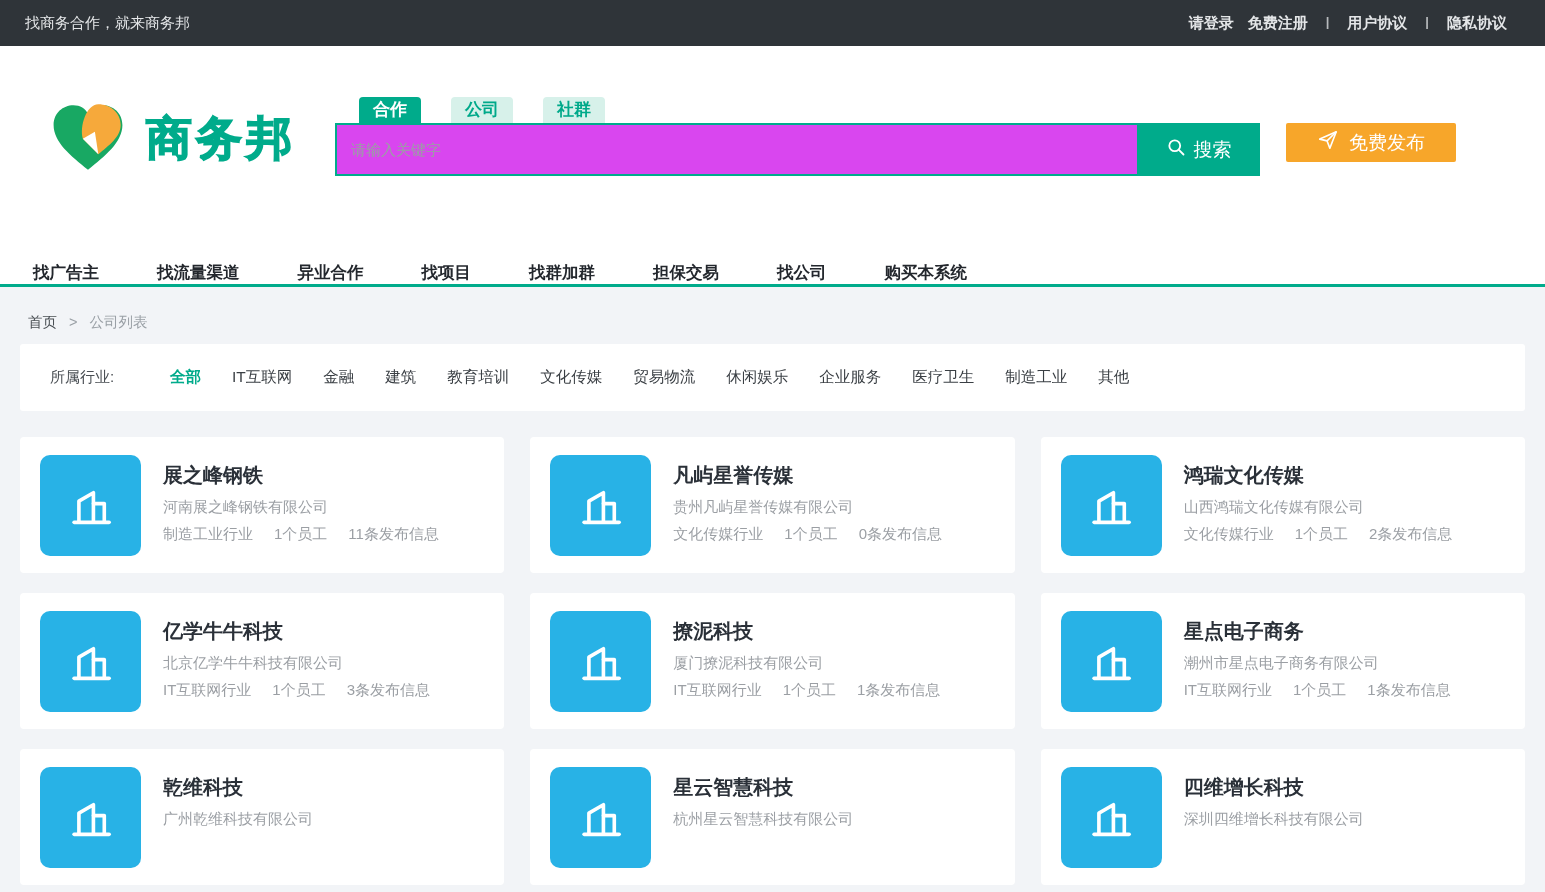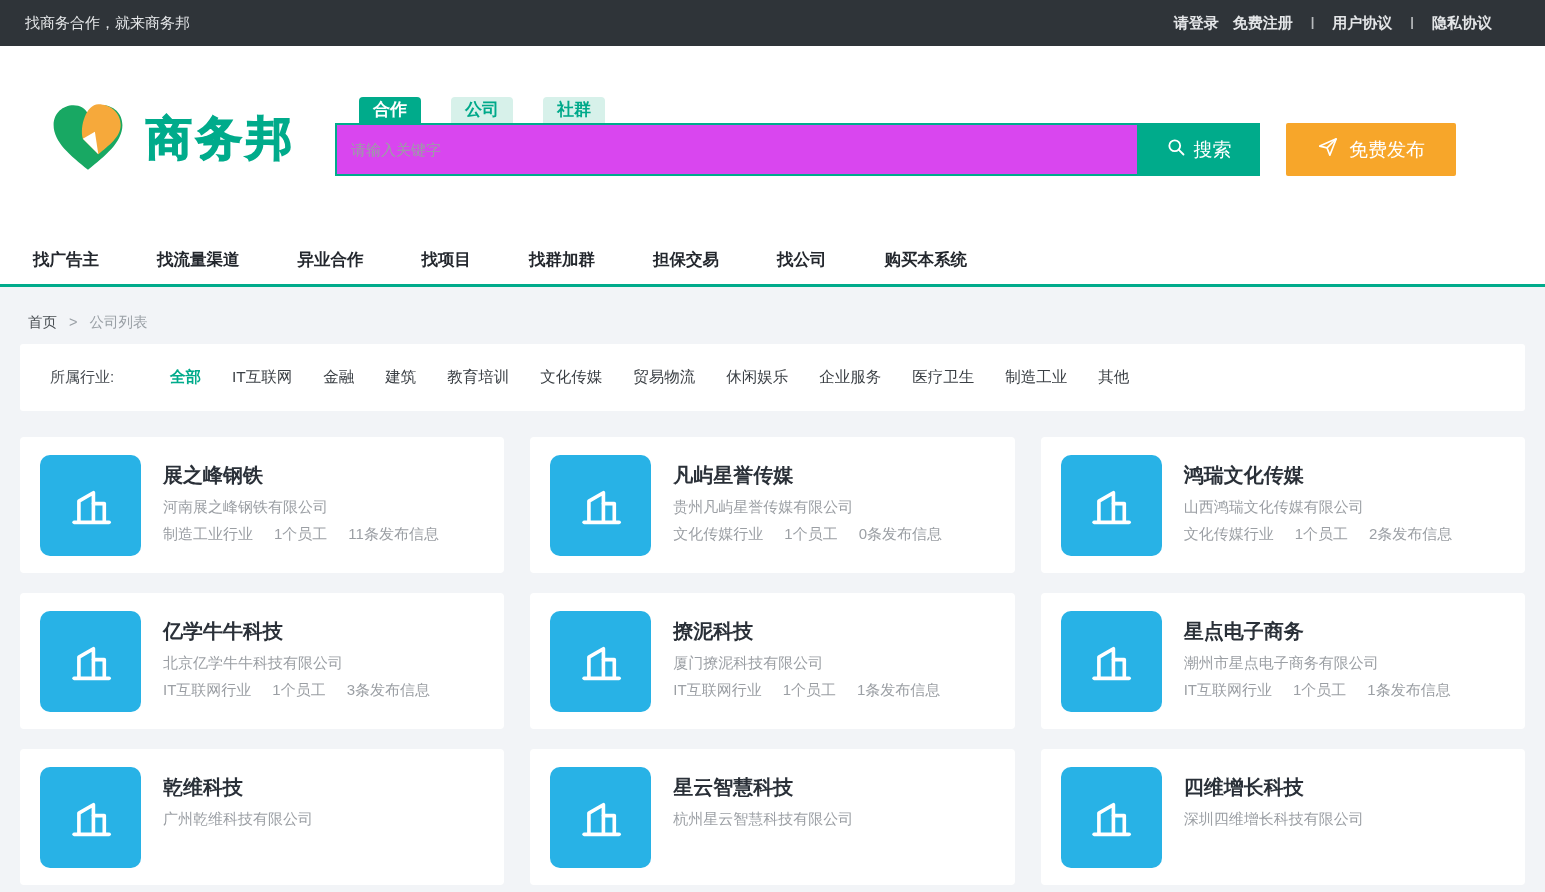--- a/index.html
+++ b/index.html
@@ -1,53 +1,53 @@
 <!DOCTYPE html>
 <html><head>
 <meta charset="utf-8">
 <style>
   * { margin:0; padding:0; box-sizing:border-box; }
   html,body { width:1545px; height:892px; overflow:hidden; background:#f2f4f7;
     font-family:"Liberation Sans","DejaVu Sans",sans-serif; }
 
   
   .topbar { height:46px; background:#2f3439; color:#e4e6e8; display:flex;
-    align-items:center; justify-content:space-between; padding:0 53px 0 25px; font-size:15px; }
+    align-items:center; justify-content:space-between; padding:0 38px 0 25px; font-size:15px; }
   .topbar-right { display:flex; gap:14px;font-weight:bold; }
   .topbar-right a { color:#e4e6e8; text-decoration:none; }
   .topbar-sep { color:#b7babd; font-size:13px; padding:0 4px; }
 
   
   .header { position:relative; height:189px; background:#ffffff; }
   .logo { position:absolute; left:45px; top:48px; display:flex; align-items:center; gap:15px; }
   .logo-text { font-size:46px; font-weight:900; color:#00ab8b; letter-spacing:4px;
     -webkit-text-stroke:1.5px #00ab8b; }
   .search-wrap { position:absolute; left:335px; top:51px; width:925px; }
   .search-tabs { display:flex; gap:6px; }
   .search-tab { width:62px; height:26px; line-height:26px; text-align:center; font-size:17px;
     font-weight:bold; background:#d7f1ea; color:#00a98a; border-radius:4px 4px 0 0; cursor:pointer;margin-left:24px; }
   .search-tab.active { background:#00ab8b; color:#ffffff; }
   .search-box { display:flex; height:53px; }
   .search-input { flex:1; border:2px solid #00ab8b; border-right:none; font-size:15px;
     padding:0 14px; color:#333; outline:none; background:#d946ef; }
   .search-input::placeholder { color:#9aa0a3; }
   .search-btn { width:123px; background:#00ab8b; color:#fff; font-size:19px; border:none;
     display:flex; align-items:center; justify-content:center; gap:8px; cursor:pointer; }
-  .publish-btn { position:absolute; left:1286px; top:77px; width:170px; height:53px;
+  .publish-btn { position:absolute; left:1286px; top:77px; width:170px; height:39px;
     background:#f7a62a; color:#fff; font-size:19px; border:none; border-radius:2px;
     display:flex; align-items:center; justify-content:center; gap:10px; cursor:pointer; }
 
   
   .nav { height:52px; background:#ffffff; border-bottom:3px solid #00ab8b;
     display:flex; align-items:stretch; }
   .cat-btn { width:290px; margin-left:20px; background:#00ab8b; color:#fff; font-size:17px;
     display:flex; align-items:center; justify-content:center; gap:12px; cursor:pointer; }
   .burger { display:inline-flex; flex-direction:column; gap:3px; }
   .burger span { display:block; width:16px; height:2px; background:#fff; }
-  .nav-items { display:flex; align-items:center; margin-left:4px; }
+  .nav-items { display:flex; align-items:flex-end; margin-left:4px; }
   .nav-item { padding:0 29px; font-size:16.5px; font-weight:bold; color:#23272d;
     cursor:pointer; white-space:nowrap; }
 
   
   .breadcrumb { padding:26px 0 12px 28px; font-size:14.5px; color:#9aa0a6; }
   .breadcrumb .home { color:#4a4f54; cursor:pointer; }
   .breadcrumb .sep { margin:0 8px; color:#9aa0a6; }
 
   
   .filter-card { margin:0 20px; background:#fff; border-radius:3px; }

